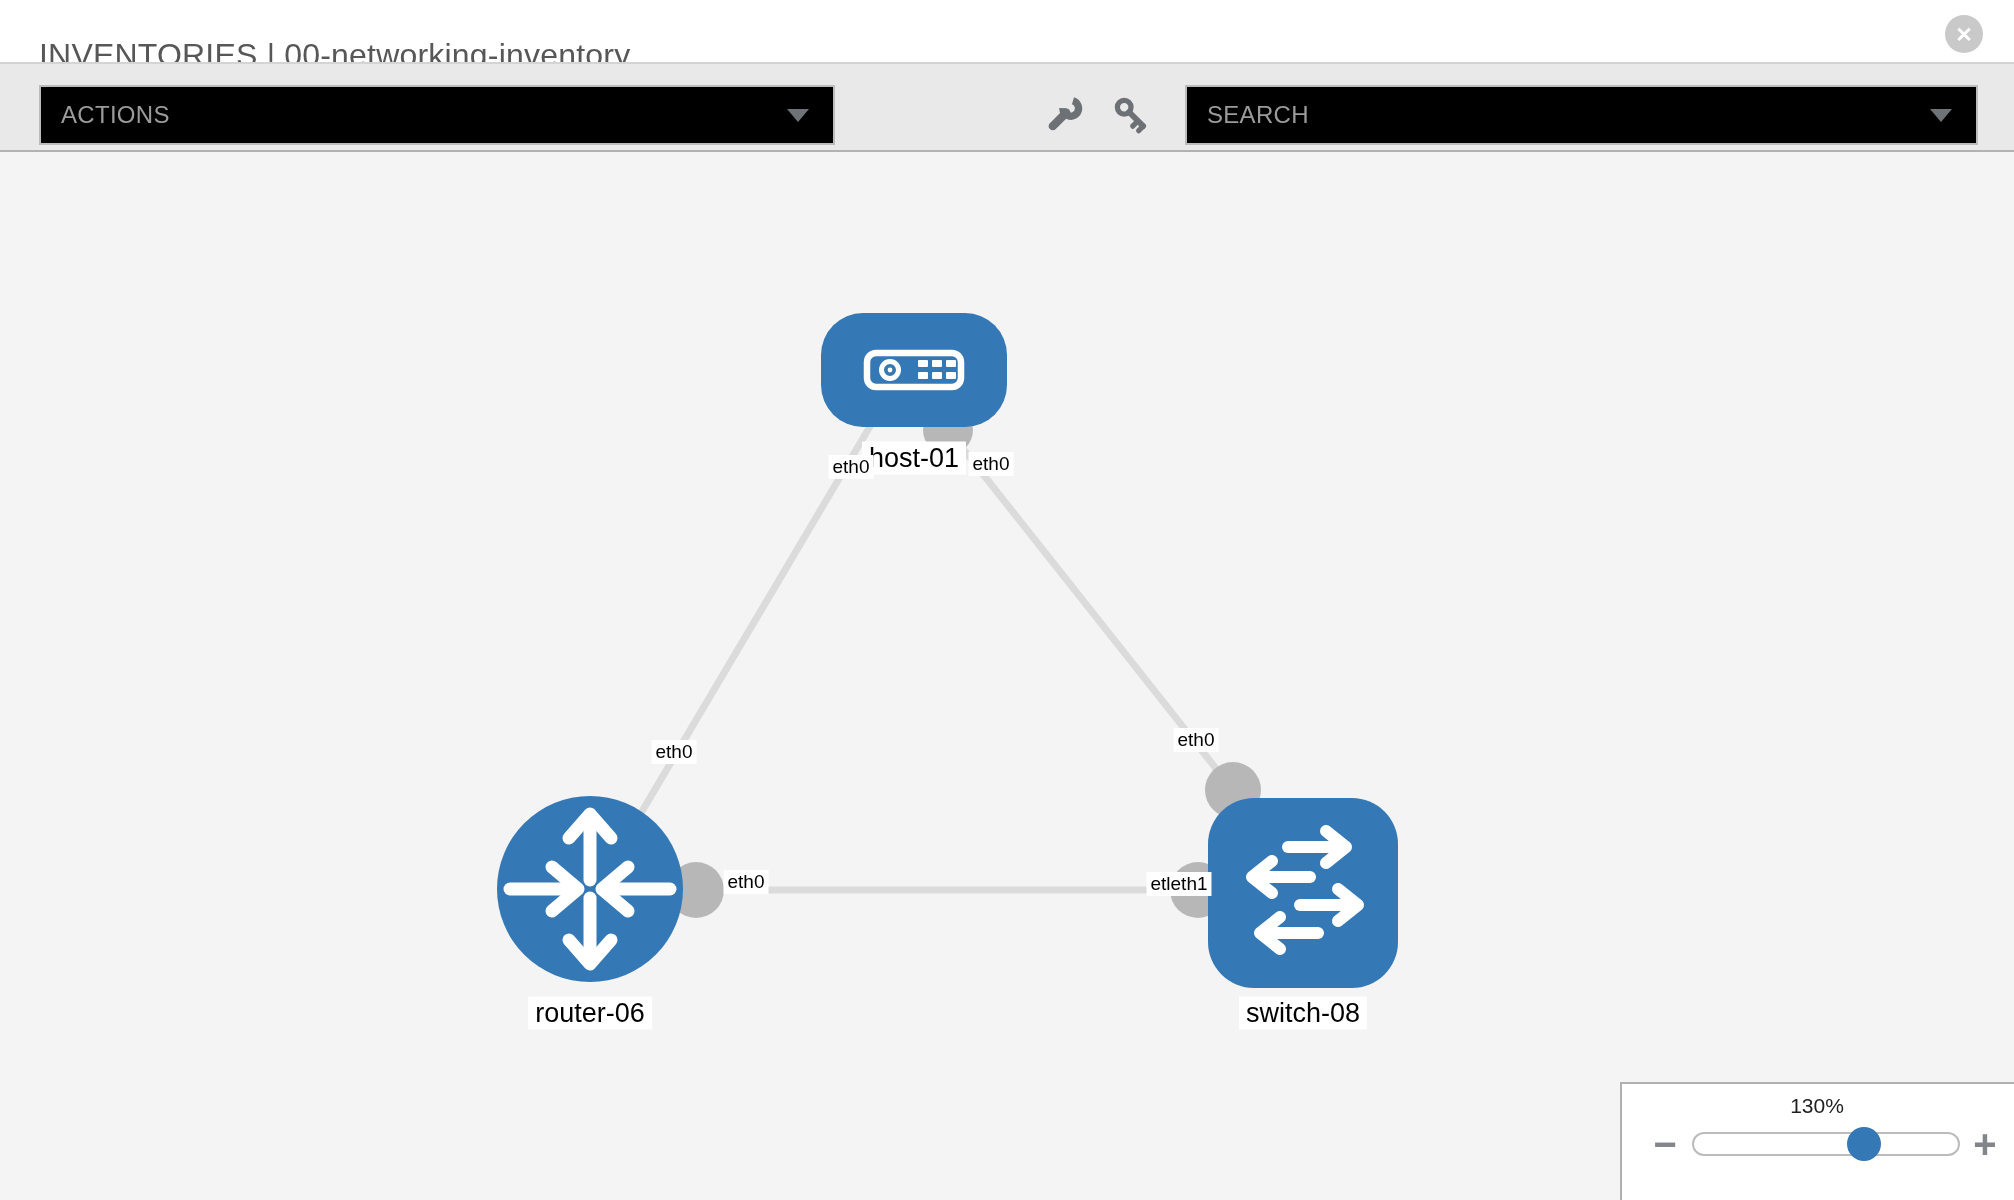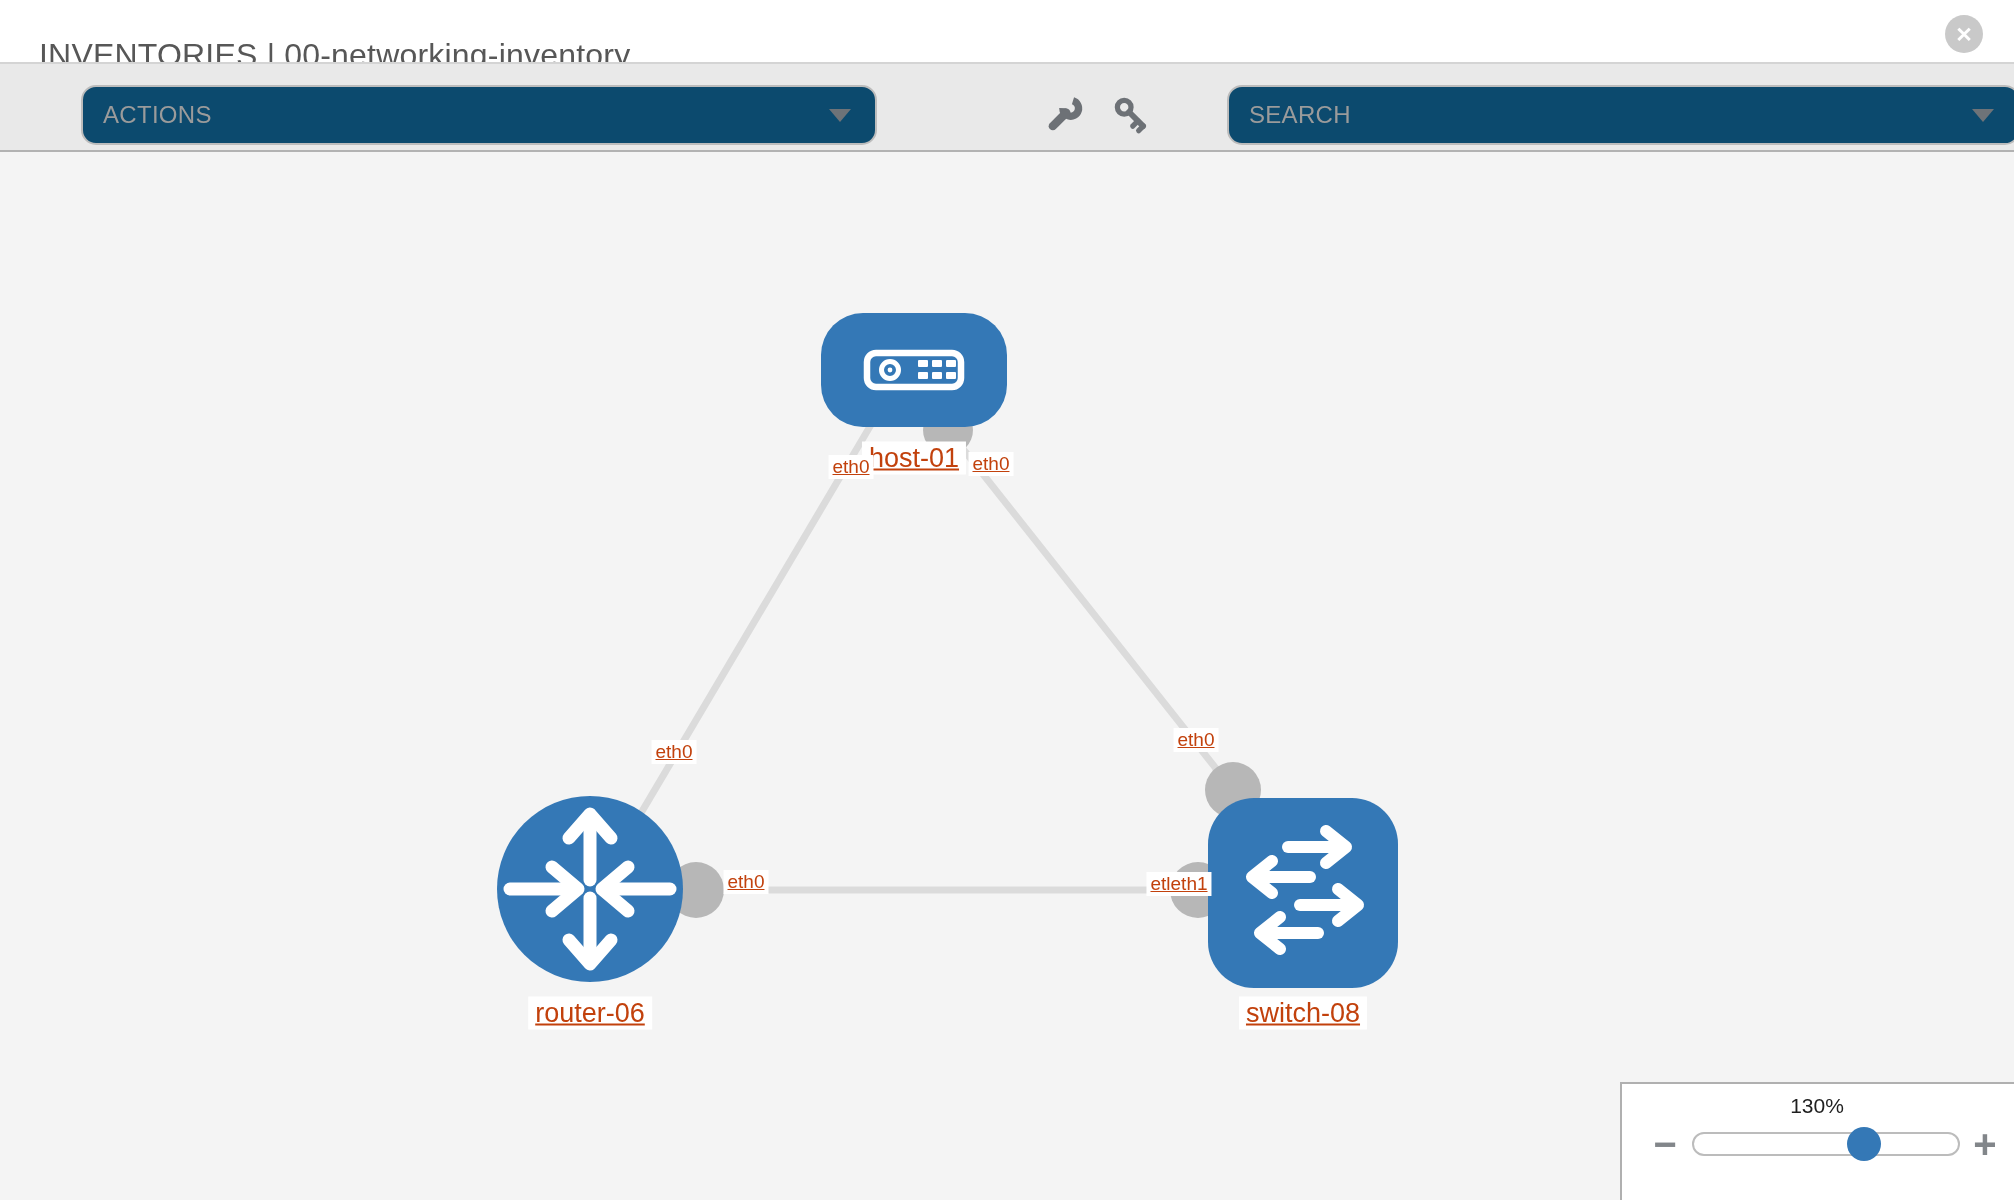--- a/index.html
+++ b/index.html
@@ -10,39 +10,39 @@
   .header { position:absolute; left:0; top:0; width:2014px; height:62px; background:#fff; z-index:4; }
   .title  { position:absolute; left:39px; top:50%; transform:translateY(-50%);
             font-size:32px; font-weight:normal; color:#575757; letter-spacing:.2px; white-space:nowrap;margin-top:24px; }
   .close-btn { position:absolute; right:31px; top:15px; width:38px; height:38px; border-radius:50%;
                background:#c9c9c9; color:#fff; display:flex; align-items:center; justify-content:center;
                font-size:21px; font-weight:bold; cursor:pointer; line-height:1; }
 
   
   .toolbar { position:absolute; left:0; top:62px; width:2014px; height:90px; background:#e9e9e9;
              border-top:2px solid #d4d4d4; border-bottom:2px solid #b2b2b2; z-index:4; }
-  .combo  { position:absolute; top:21px; height:60px; background:#0c4a6e; border:2px solid #bcbcbc;
-            border-radius:15px; display:flex; align-items:center; cursor:pointer;margin-left:42px; }
+  .combo  { position:absolute; top:21px; height:60px; background:#000000; border:2px solid #bcbcbc;
+            border-radius:0; display:flex; align-items:center; cursor:pointer; }
   .combo-actions { left:39px;  width:796px; }
   .combo-search  { left:1185px; width:793px; }
   .combo-label { margin-left:20px; font-size:24px; color:#9b9b9b; letter-spacing:.3px; }
   .caret { position:absolute; right:24px; top:50%; margin-top:-6px; width:0; height:0;
            border-left:11px solid transparent; border-right:11px solid transparent;
            border-top:13px solid #6e7378; }
   .tool-icons { position:absolute; left:1043px; top:21px; height:60px; display:flex;
                 align-items:center; gap:26px; }
   .tool-btn { width:42px; height:42px; display:flex; align-items:center; justify-content:center; cursor:pointer; }
 
   
   .canvas { position:absolute; left:0; top:152px; width:2014px; height:1048px; background:#f4f4f4; z-index:1; }
   .graph  { position:absolute; left:0; top:0; }
 
   
   #labels-overlay { position:absolute; left:0; top:0; width:2014px; height:1200px; z-index:2; pointer-events:none; }
-  .graph-label { position:absolute; transform:translate(-50%,-50%); background:#fff; color:#c2410c; white-space:nowrap;text-decoration:underline; }
+  .graph-label { position:absolute; transform:translate(-50%,-50%); background:#fff; color:#000000; white-space:nowrap; }
   .node-label  { font-size:27px; padding:1px 7px; }
   .iface-label { font-size:19px; padding:1px 4px; }
 
   
   .zoom-panel { position:absolute; left:1620px; top:1082px; width:400px; height:130px; background:#fff;
                 border:2px solid #b0b0b0; z-index:5; }
   .zoom-level { position:absolute; left:0; top:10px; width:390px; text-align:center;
                 font-size:21px; color:#1f1f1f; }
   .zoom-sign  { position:absolute; top:38px; width:30px; text-align:center; font-size:40px;
                 font-weight:bold; color:#82868a; line-height:44px; cursor:pointer; user-select:none; }

